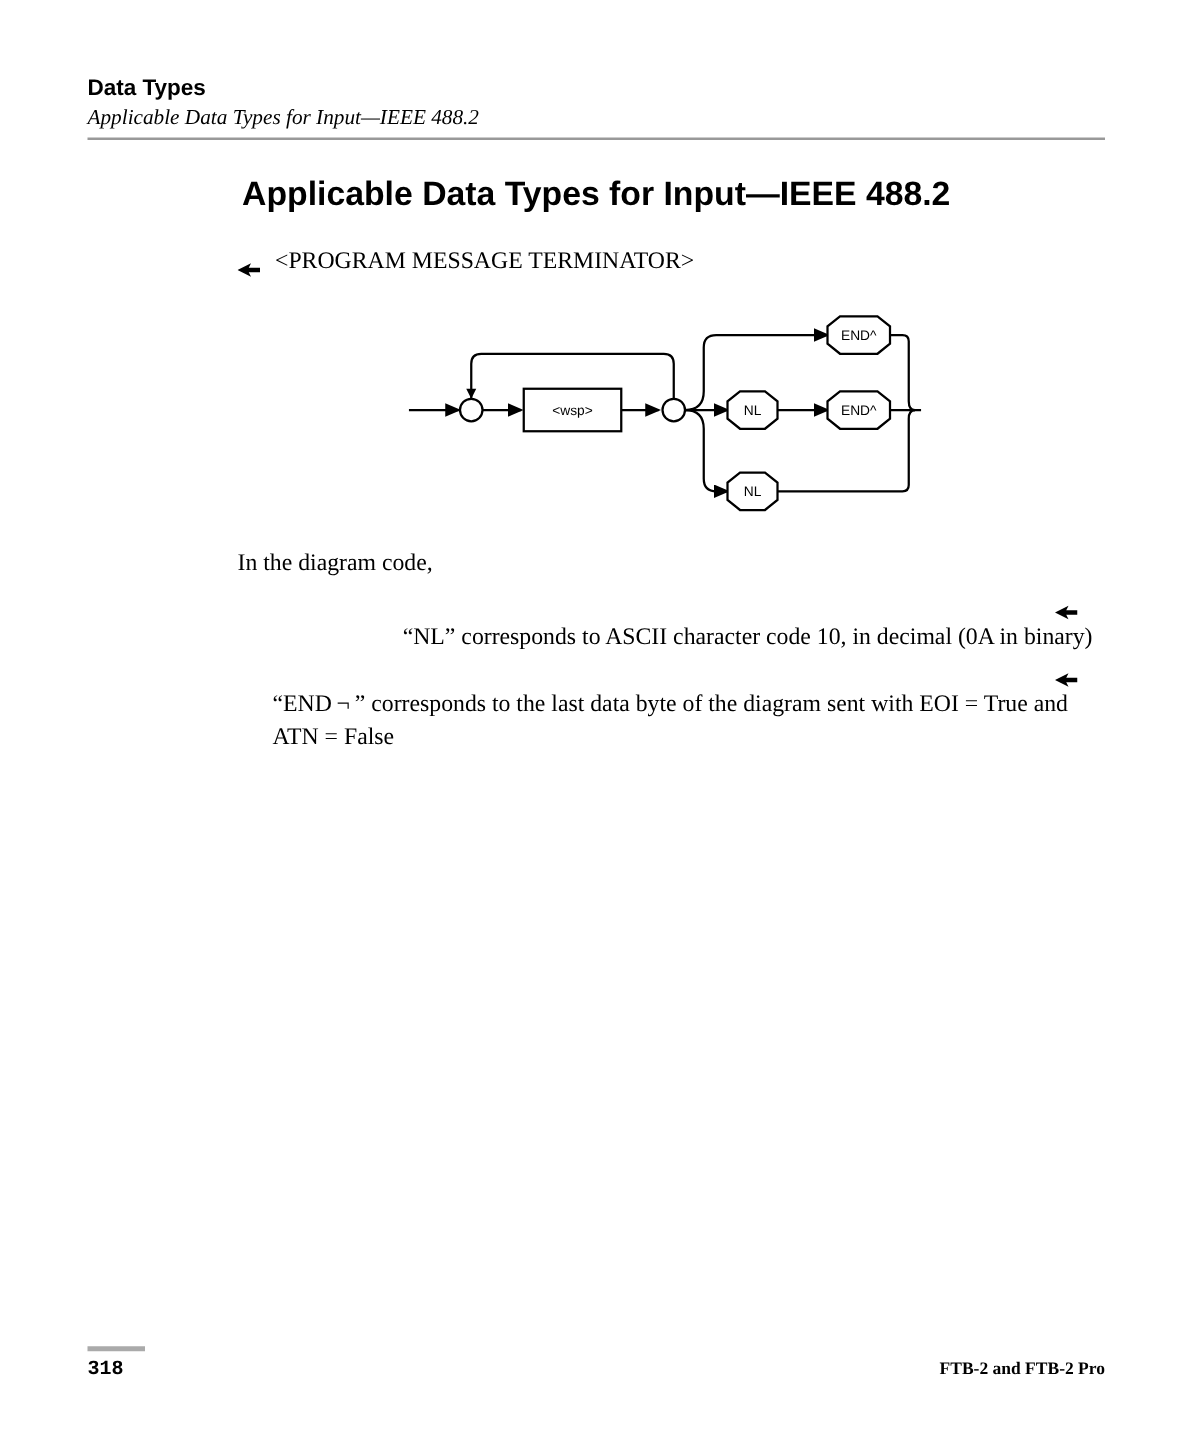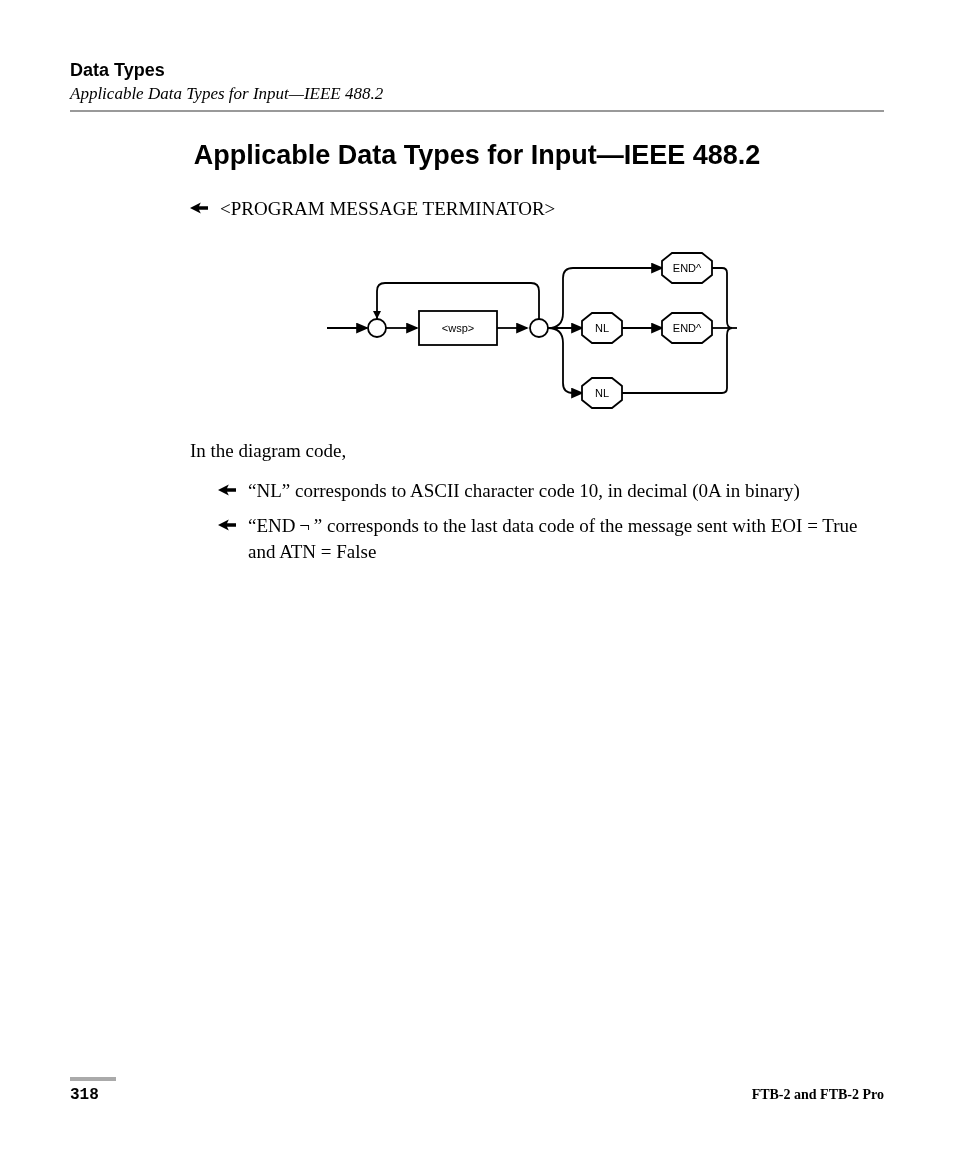--- a/index.html
+++ b/index.html
@@ -41,25 +41,26 @@
     font-size: 27px;
     text-align: center;
     margin: 0 0 25px 0;
   }
   .content {
     margin-left: 120px;
     margin-right: 10px;
   }
   .bullet-row {
     display: flex;
-    align-items: flex-start;
+    align-items: flex-end;
     margin-bottom: 8px;
   }
   .bullet-row.sub {
     margin-left: 28px;
+    flex-direction: column;
   }
   .arrow-icon {
     flex: 0 0 auto;
     width: 18px;
     height: 14px;
     margin-top: 5px;
     margin-right: 12px;
   }
   .bullet-text {
     font-size: 19px;
@@ -180,21 +181,21 @@
       <svg class="arrow-icon" viewBox="0 0 20 14">
         <polygon points="0,7 12,1 10,5 20,5 20,9 10,9 12,13" fill="#000"></polygon>
       </svg>
       <div class="bullet-text">“NL” corresponds to ASCII character code 10, in decimal (0A in binary)</div>
     </div>
 
     <div class="bullet-row sub">
       <svg class="arrow-icon" viewBox="0 0 20 14">
         <polygon points="0,7 12,1 10,5 20,5 20,9 10,9 12,13" fill="#000"></polygon>
       </svg>
-      <div class="bullet-text">“END ¬ ” corresponds to the last data code of the message sent with EOI = True and ATN =  False</div>
+      <div class="bullet-text">“END ¬ ” corresponds to the last data byte of the diagram sent with EOI = True and ATN =  False</div>
     </div>
 
   </div>
 
   <div class="footer">
     <hr class="footer-rule">
     <div class="footer-line">
       <span class="page-number">318</span>
       <span class="footer-note">FTB-2 and FTB-2 Pro</span>
     </div>

